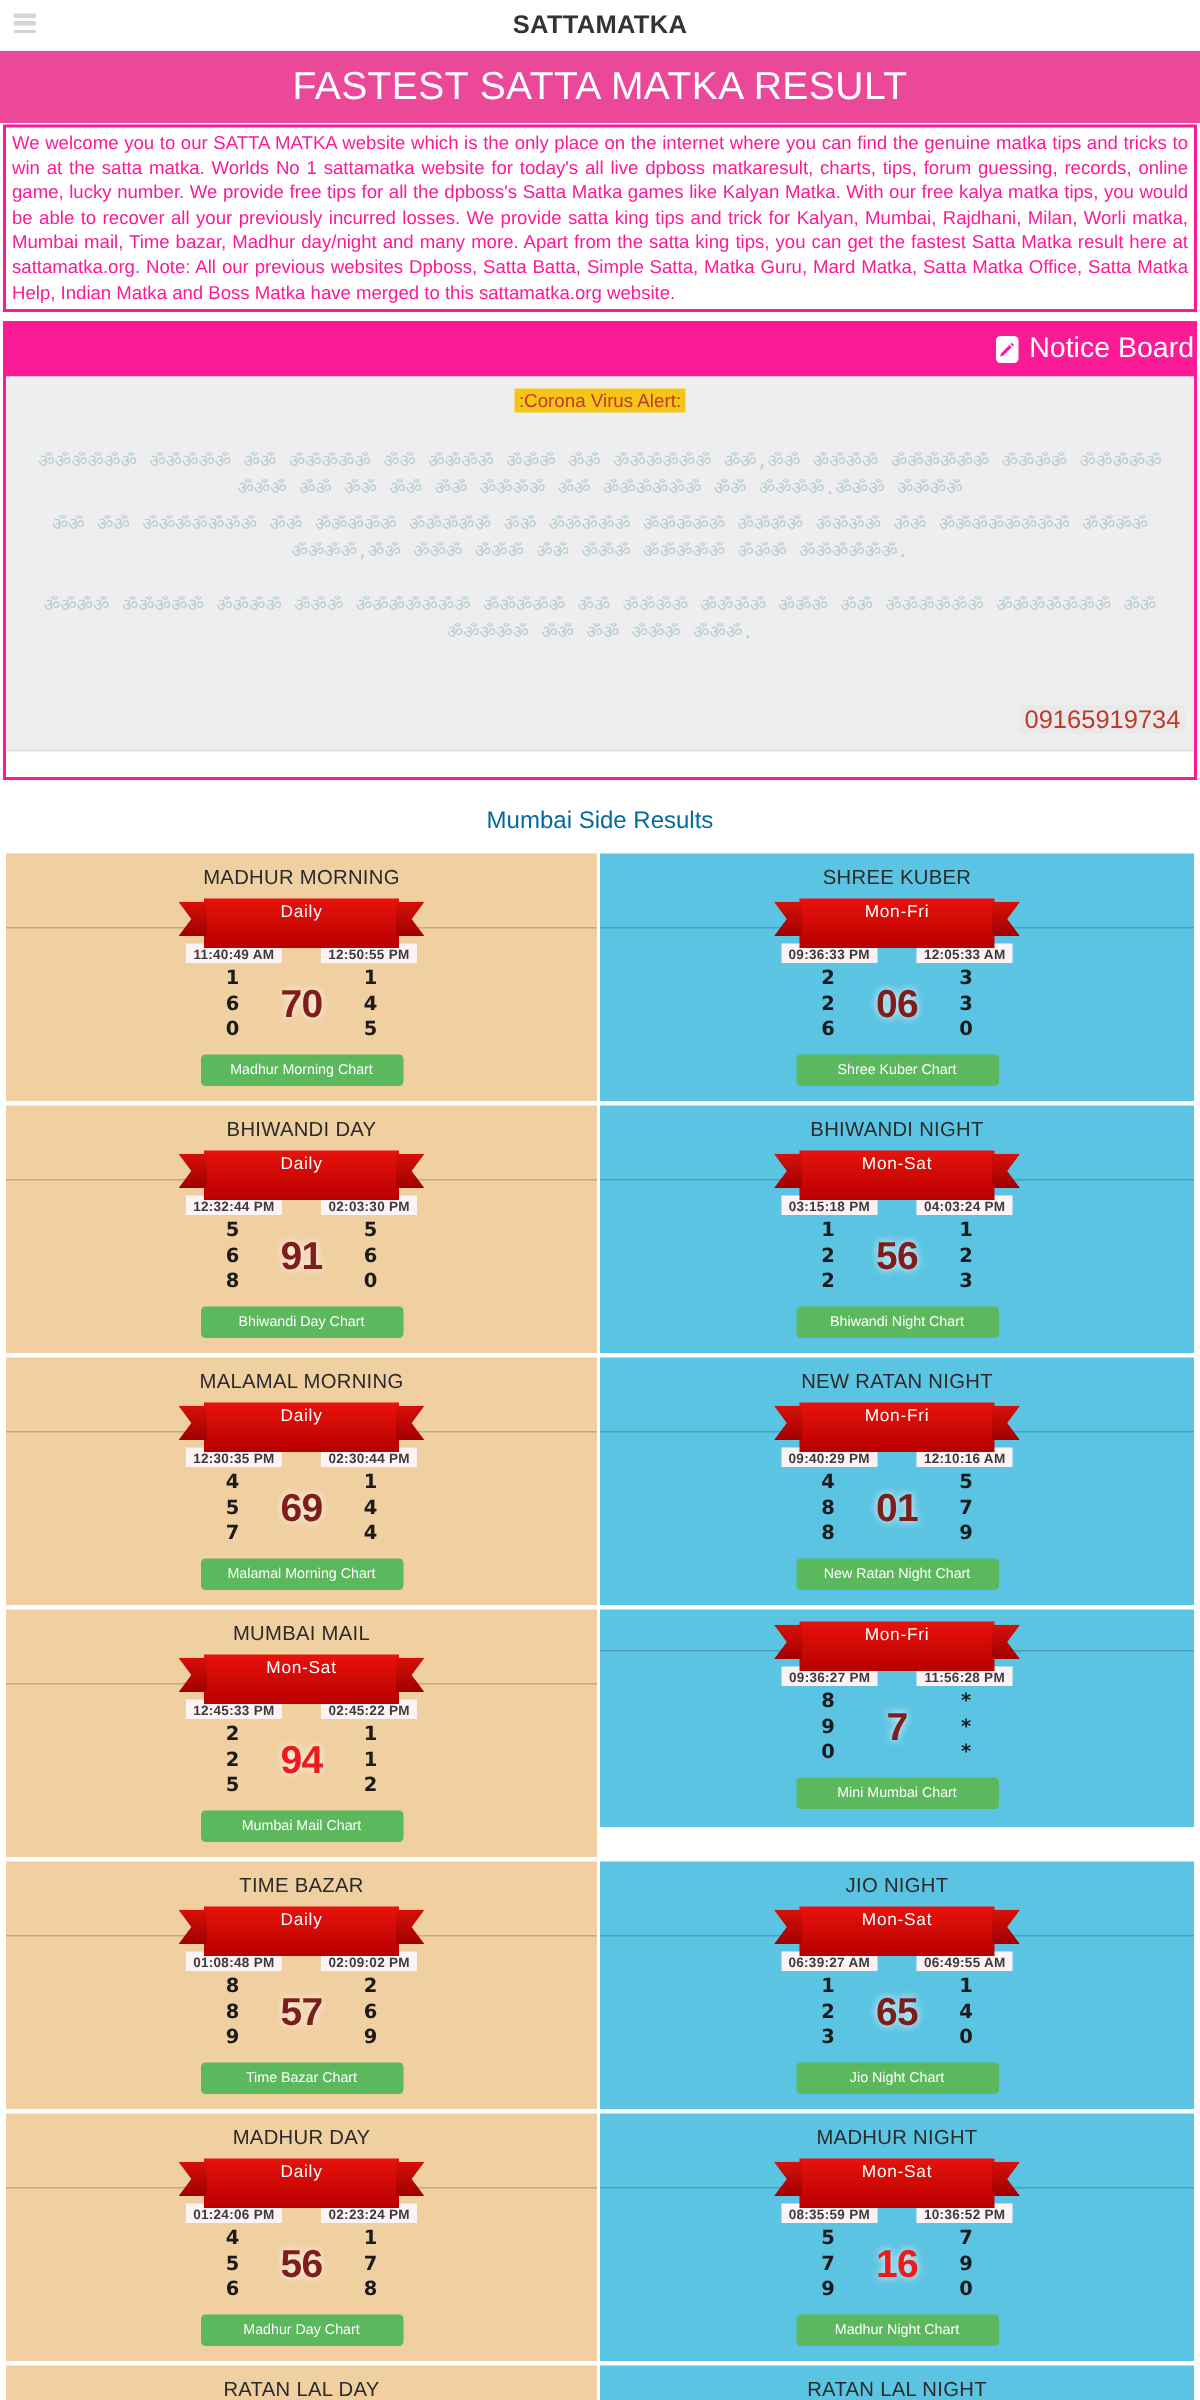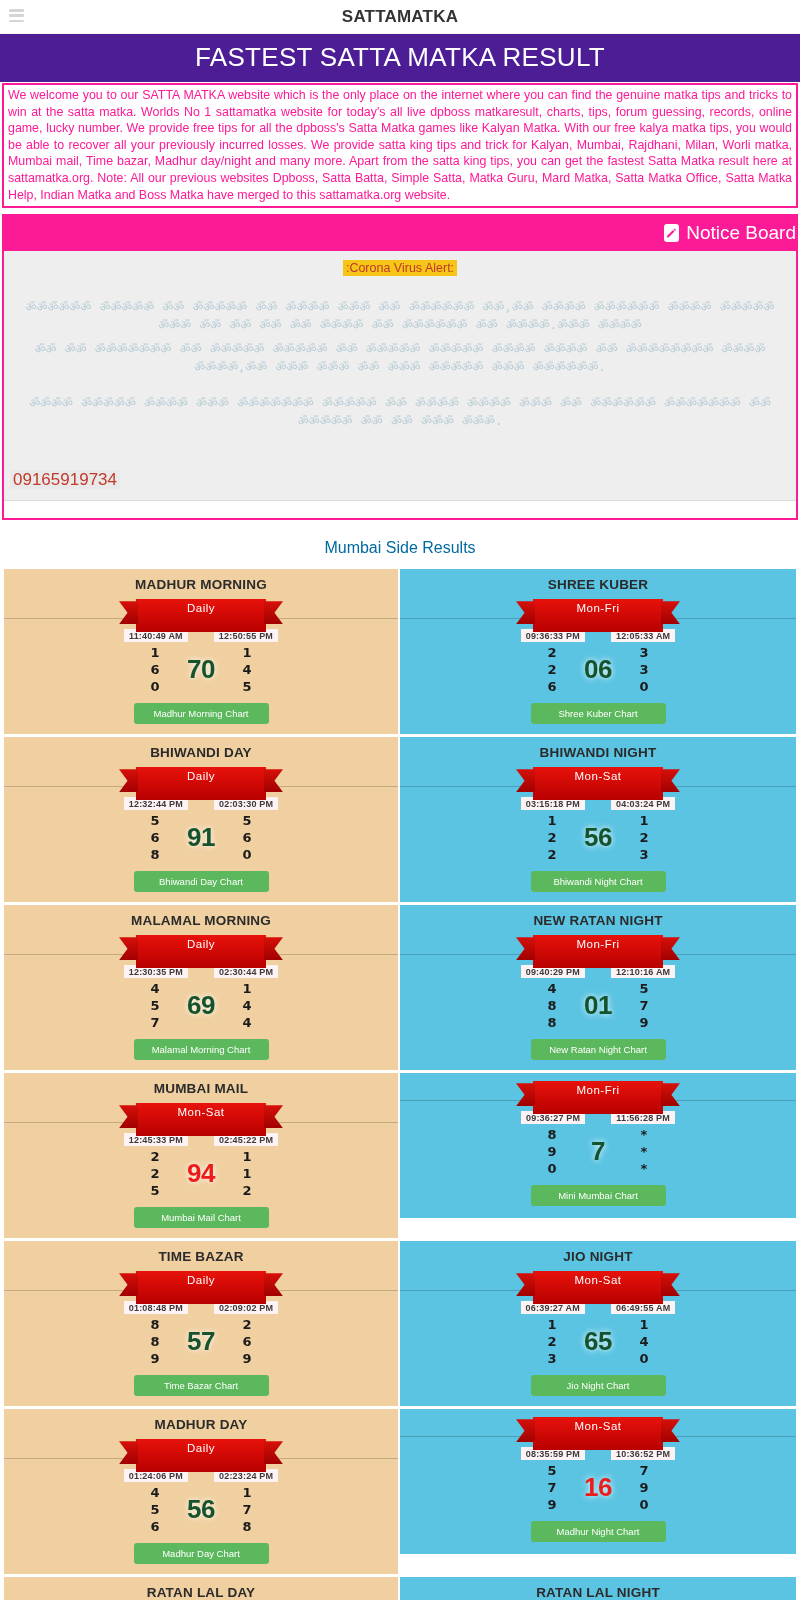--- a/index.html
+++ b/index.html
@@ -34,21 +34,21 @@
     width: 100%;
     text-align: center;
     font-size: 17px;
     font-weight: bold;
     color: #333333;
     letter-spacing: 0.2px;
   }
 
   
   .hero {
-    background: #4c1d95;
+    background: #ec4899;
     color: #ffffff;
     text-align: center;
     font-size: 26px;
     padding: 8px 0 9px 0;
     letter-spacing: 0.3px;
     font-weight: normal;
   }
 
   
   .intro-wrap {
@@ -111,21 +111,21 @@
     color: #b9cdd6;
     font-size: 12px;
     line-height: 18px;
     text-align: center;
     margin: 0 0 6px 0;
     word-spacing: 1px;
     font-family: "DejaVu Sans Mono", monospace;
   }
   .notice-hi.second { margin-top: 18px; margin-bottom: 3px; }
   .notice-phone {
-    text-align: left;
+    text-align: right;
     color: #c0392b;
     font-size: 17px;
     background: transparent;
     margin-top: 40px;
   }
   .notice-phone span { background: #e9e9e9; padding: 0 3px; }
   .notice-foot { background: #ffffff; height: 17px; }
 
   
   .section-title {
@@ -145,21 +145,21 @@
     position: relative;
     min-height: 145px;
   }
   .card.left  { background: #f0cfa0; }
   .card.right { background: #5bc4e2; }
 
   .game-name {
     text-align: center;
     font-size: 13.5px;
     color: #2b2b2b;
-    font-weight: bold;
+    font-weight: normal;
     letter-spacing: 0.2px;
     margin-bottom: 7px;
   }
 
   
   .ribbon-row { position: relative; height: 24px; margin-bottom: 4px; }
   .hr-line {
     position: absolute; left: -6px; right: -6px; top: 19px;
     height: 1px; background: rgba(0,0,0,0.18);
   }
@@ -209,21 +209,21 @@
     line-height: 17px;
     color: #1b1b1b;
     text-align: center;
     font-weight: bold;
     width: 22px;
     font-family: "DejaVu Sans", sans-serif;
   }
   .jodi {
     font-size: 26px;
     font-weight: bold;
-    color: #14532d;
+    color: #7f1d1d;
     text-shadow: 0 0 6px rgba(255,255,255,0.95);
     min-width: 42px;
     text-align: center;
     letter-spacing: -0.5px;
   }
   .jodi.hot { color: #ee1b1b; }
   .chart-btn {
     display: block;
     width: 135px;
     margin: 8px auto 0 auto;
@@ -574,20 +574,21 @@
               <div>1</div>
               <div>7</div>
               <div>8</div>
             </div>
           </div>
           <div class="chart-btn">Madhur Day Chart</div>
         </div>
       </div>
       <div class="cell right">
         <div class="card right">
+          <div class="game-name">MADHUR NIGHT</div>
           <div class="ribbon-row">
             <div class="hr-line"></div>
             <div class="ribbon">Mon-Sat</div>
           </div>
           <div class="times">
             <span class="time-badge">08:35:59 PM</span>
             <span class="time-badge">10:36:52 PM</span>
           </div>
           <div class="numbers">
             <div class="panna">

